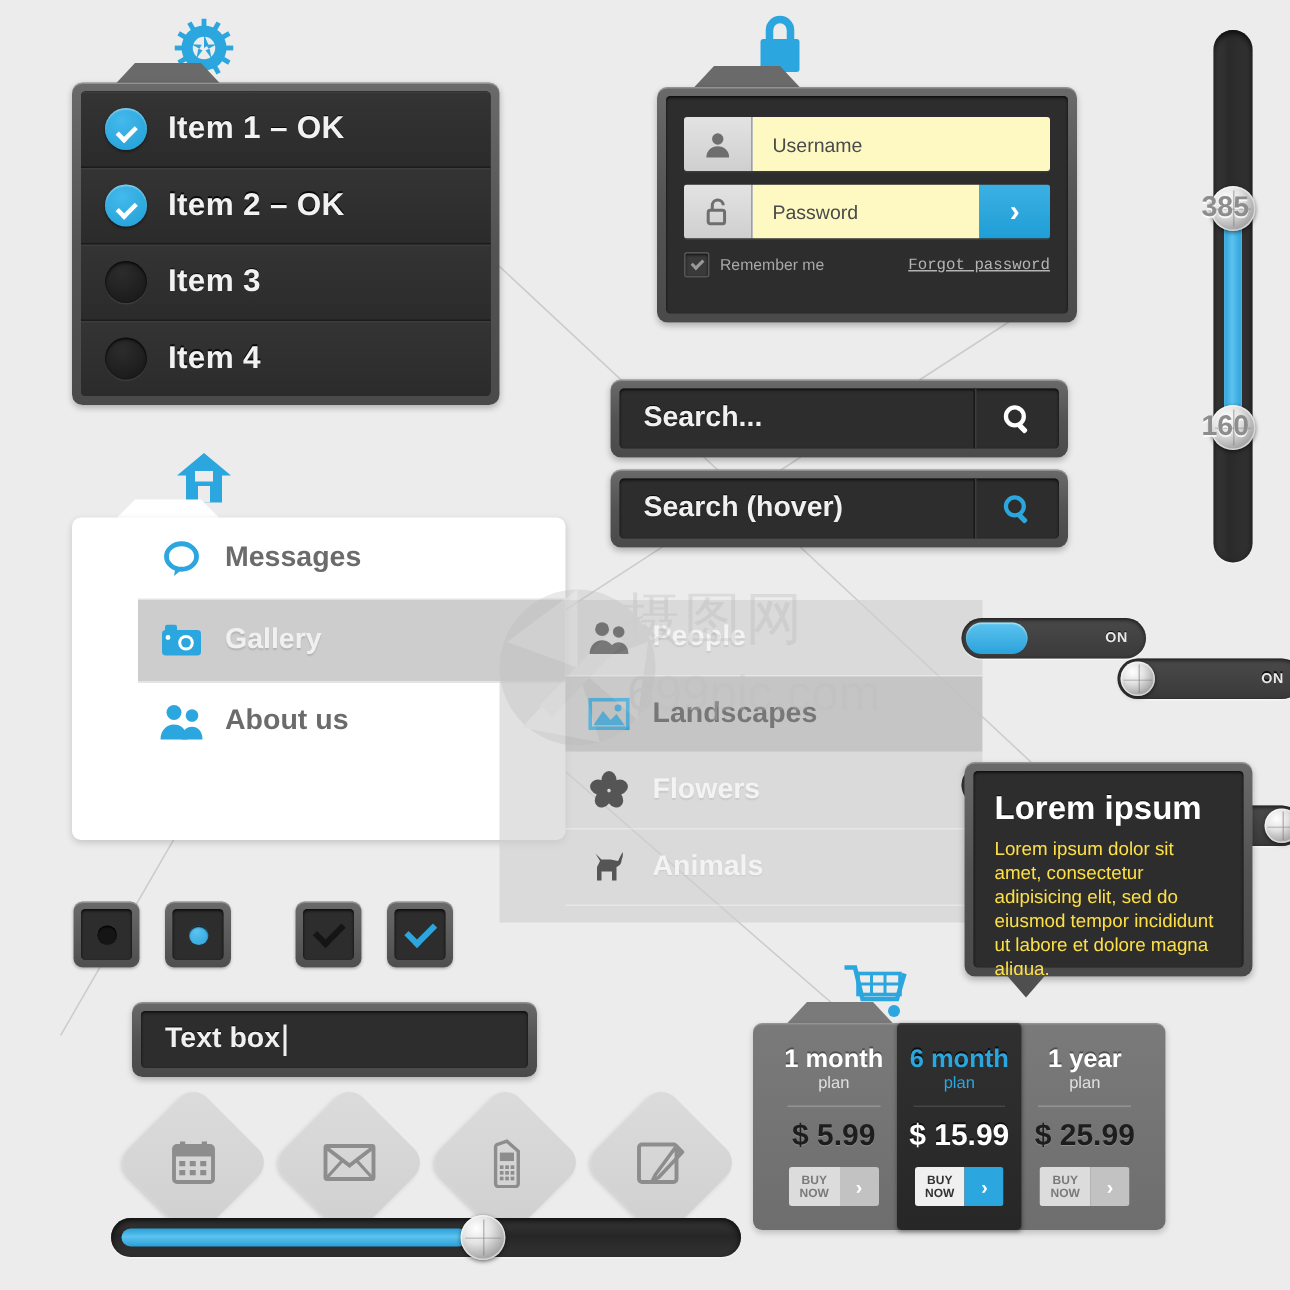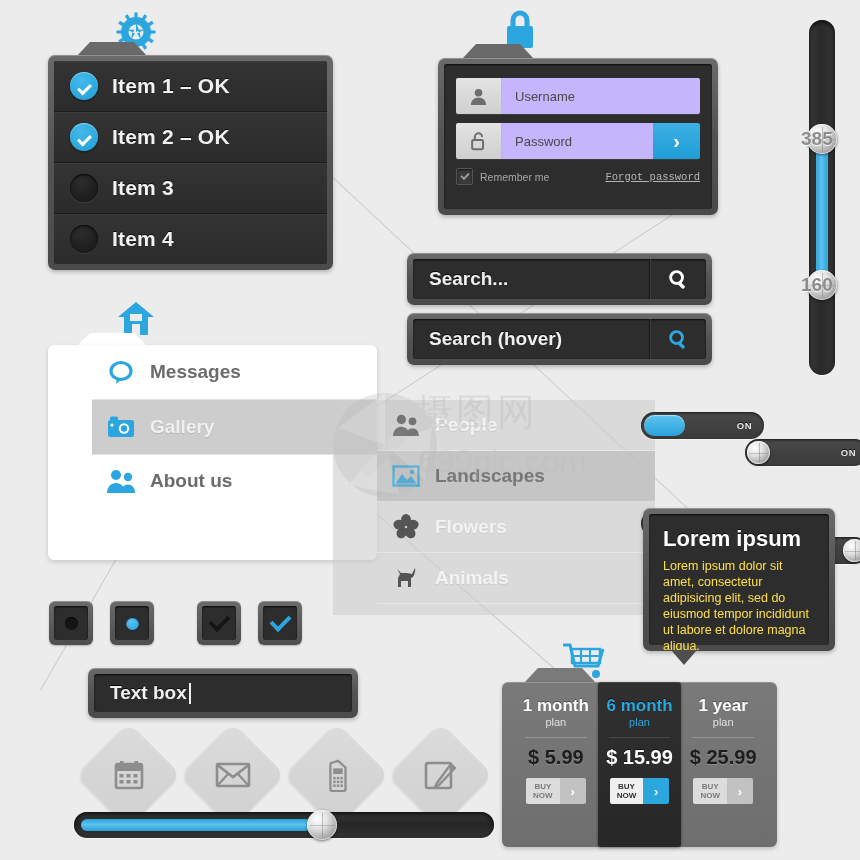--- a/index.html
+++ b/index.html
@@ -69,21 +69,21 @@
   .field{
     display:flex;height:36px;margin-bottom:9px;border-radius:2px;overflow:hidden;
     box-shadow:0 1px 0 rgba(255,255,255,.07);
   }
   .field-ico{
     width:45px;background:linear-gradient(to bottom,#e3e3e3,#cfcfcf);
     display:flex;align-items:center;justify-content:center;
     border-right:1px solid #bdbdbd;
   }
   .field-input{
-    flex:1;background:#c4b5fd;display:flex;align-items:center;padding-left:13px;
+    flex:1;background:#fef9c3;display:flex;align-items:center;padding-left:13px;
     color:#4a4a4a;font-size:13px;
   }
   .field-go{
     width:47px;background:linear-gradient(to bottom,#3cb0e3,#1f9ed6);
     display:flex;align-items:center;justify-content:center;
     color:#fff;font-size:20px;font-weight:bold;
   }
   .login-foot{display:flex;align-items:center;justify-content:space-between;margin-top:4px;}
   .mini-check{
     width:15px;height:15px;background:#3a3a3a;border:1px solid #555;border-radius:2px;
@@ -211,21 +211,21 @@
   .tt-title{color:#fff;font-size:22px;font-weight:bold;text-shadow:0 -1px 0 rgba(0,0,0,.8);margin-bottom:6px;}
   .tt-body{color:#fde047;font-size:12.5px;line-height:16px;}
   .tt-arrow{
     position:absolute;left:28px;bottom:-14px;width:0;height:0;
     border-left:13px solid transparent;border-right:13px solid transparent;
     border-top:15px solid #4f4f4f;
   }
 
   
   #pricing{
-    left:502px;top:682px;width:275px;height:165px;
+    left:502px;top:682px;width:275px;height:138px;
     background:linear-gradient(to bottom,#7a7a7a,#6e6e6e);
     border-radius:6px;
     box-shadow:0 2px 4px rgba(0,0,0,.2),inset 0 1px 0 rgba(255,255,255,.2);
     display:flex;padding:9px 12px;box-sizing:border-box;gap:0;
   }
   .plan{flex:1;display:flex;flex-direction:column;align-items:center;padding-top:6px;position:relative;}
   .plan + .plan::before{content:"";position:absolute;left:0;top:14%;height:72%;width:1px;background:rgba(255,255,255,.18);}
   .plan.feat{
     background:linear-gradient(to bottom,#303030,#272727);
     border-radius:3px;margin:-9px 0 -9px 0;padding-top:15px;

